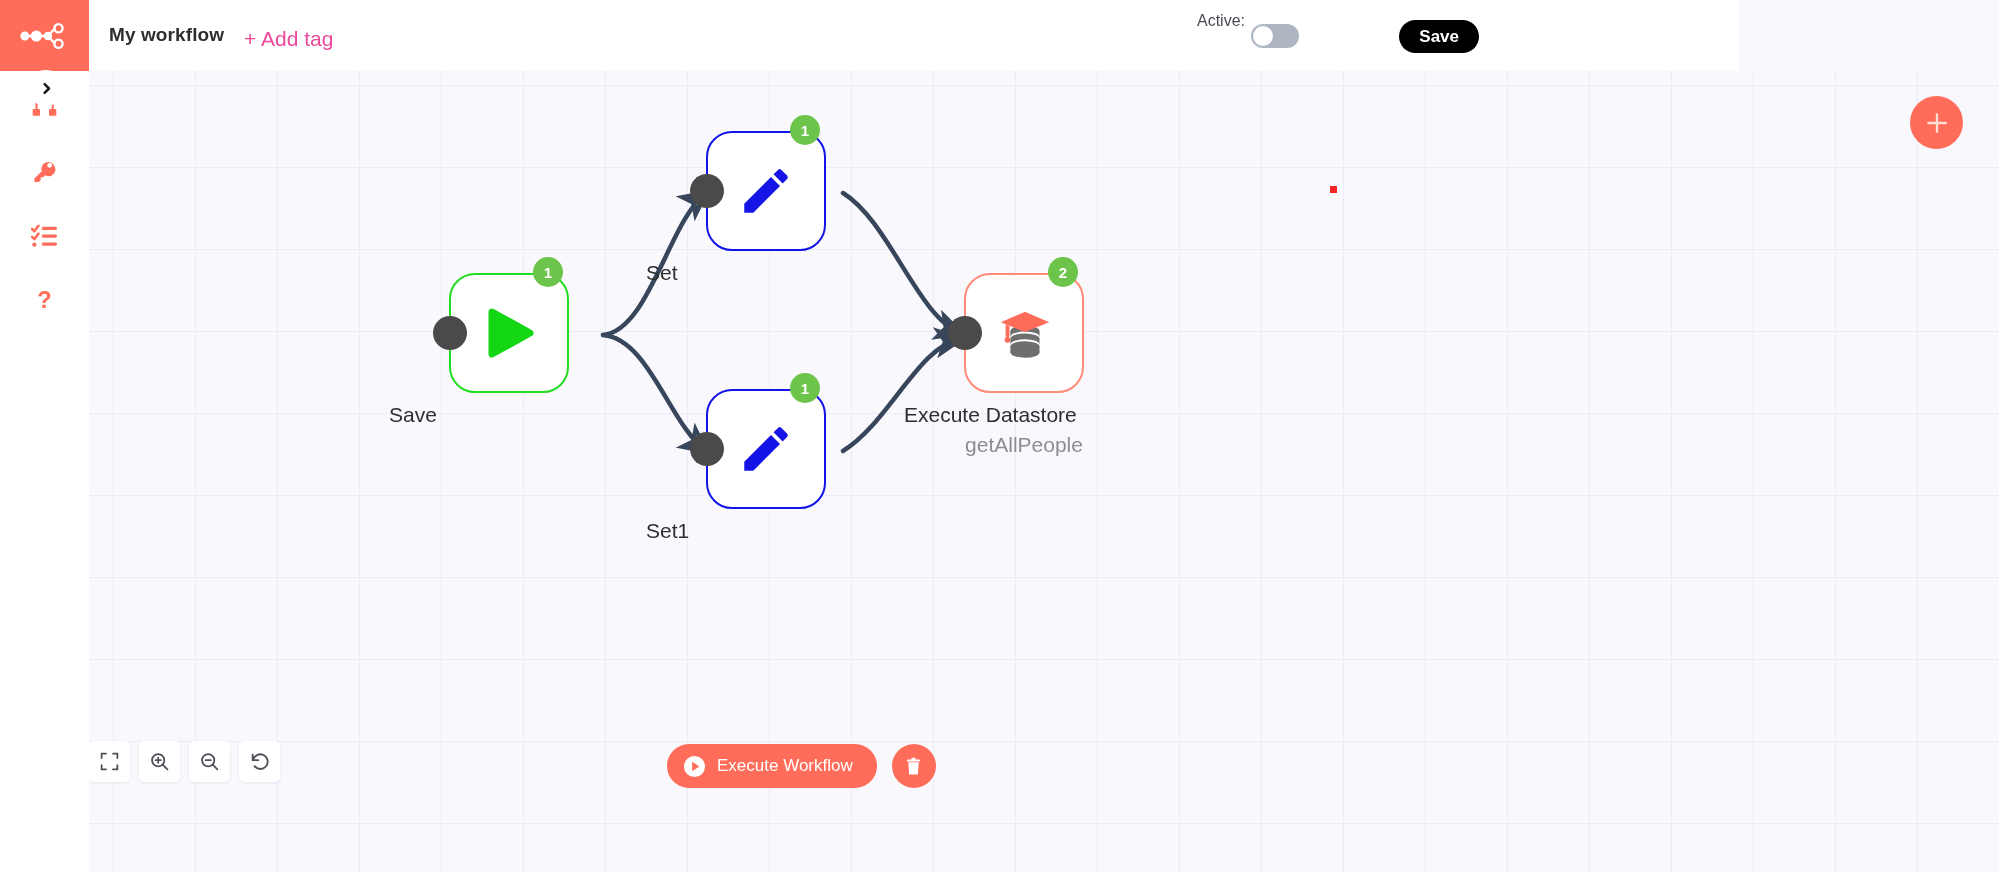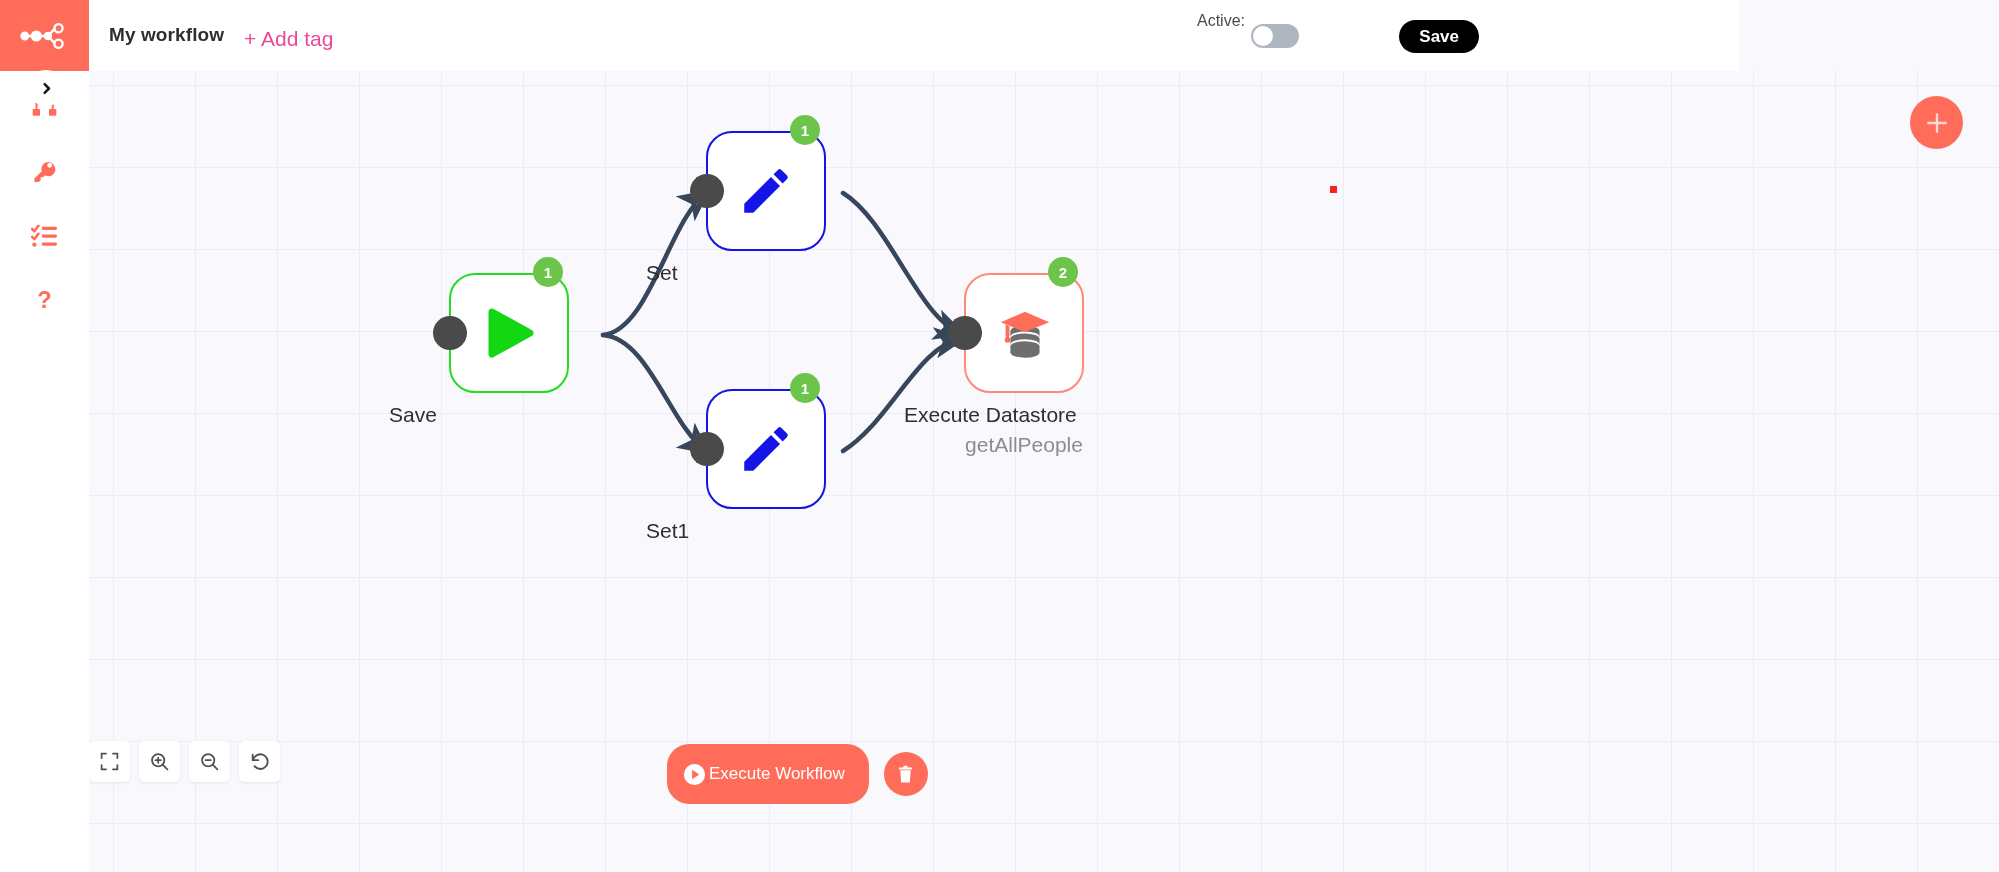--- a/index.html
+++ b/index.html
@@ -166,25 +166,25 @@
     display: flex; align-items: center; justify-content: center;
     box-shadow: 0 1px 3px rgba(60,60,90,.10);
   }
 
   
   #run-bar {
     position: absolute; left: 578px; top: 673px;
     display: flex; align-items: center; gap: 15px; z-index: 25;
   }
   #execute-btn {
-    height: 60px; padding: 0 24px 0 16px; border: none; border-radius: 22px;
+    height: 44px; padding: 0 24px 0 16px; border: none; border-radius: 22px;
     background: #FF6D5A; color: #ffffff;
     font-family: "Liberation Sans", sans-serif;
     font-size: 17px; cursor: pointer;
-    display: flex; align-items: center; gap: 3px;
+    display: flex; align-items: center; gap: 11px;
   }
   #delete-btn {
     width: 44px; height: 44px; border-radius: 50%;
     background: #FF6D5A; border: none; cursor: pointer;
     display: flex; align-items: center; justify-content: center;
   }
 </style>
 </head>
 <body>
 

